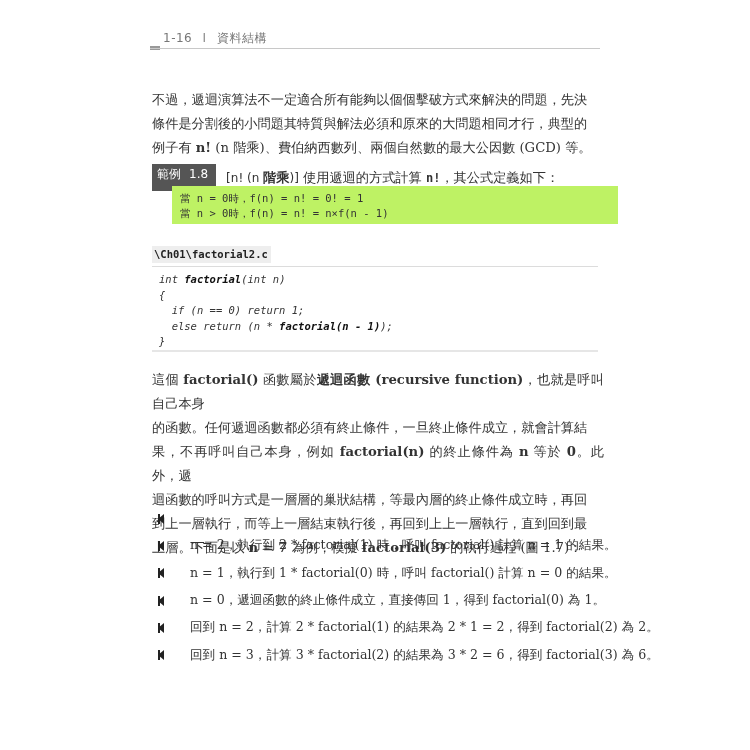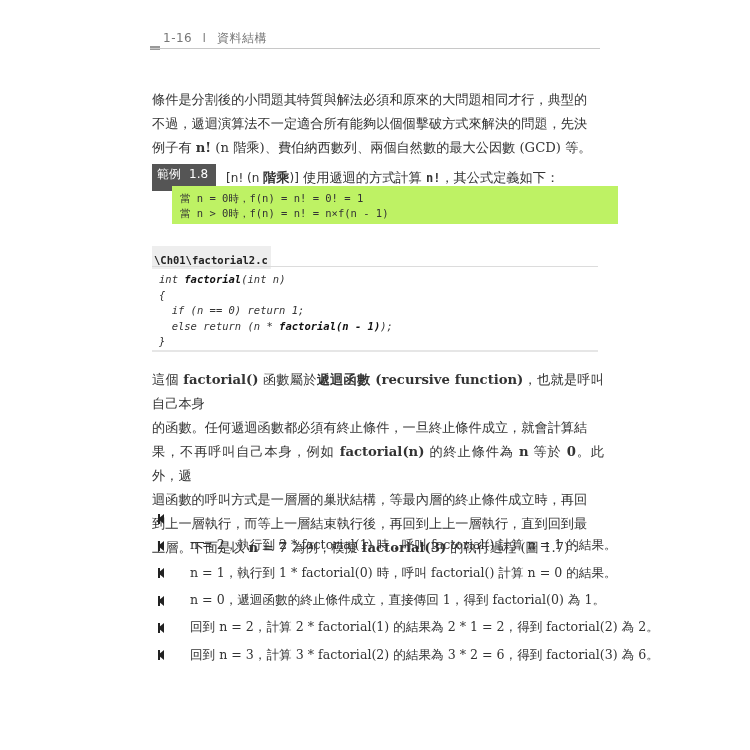--- a/index.html
+++ b/index.html
@@ -24,21 +24,21 @@
   .example-text { color: #333; }
   .example-text .bracket { font-family: "DejaVu Sans", "Liberation Sans", sans-serif; font-size: 12px; }
   .example-text .mono { font-family: "DejaVu Sans Mono", "Liberation Mono", monospace; font-size: 12px; font-weight: bold; }
 
   .formula-box { position: absolute; left: 152px; top: 186px; width: 446px; height: 38px; background: #bef264;
                  font-family: "DejaVu Sans Mono", "Liberation Mono", monospace; font-size: 10.5px; color: #333;
                  padding: 5px 0 0 8px; box-sizing: border-box; line-height: 15px; margin-left: 20px; }
 
   .file-label { position: absolute; left: 152px; top: 246px; background: #eeeeee;
                 font-family: "DejaVu Sans Mono", "Liberation Mono", monospace; font-size: 10.5px; font-weight: bold;
-                color: #222; padding: 8px 3px 3px 2px; }
+                color: #222; padding: 2px 3px 3px 2px; }
   .code-box { position: absolute; left: 152px; top: 266px; width: 446px; height: 86px;
               border-top: 1px solid #dcdcdc; border-bottom: 2px solid #e6e6e6;
               font-family: "DejaVu Sans Mono", "Liberation Mono", monospace; font-size: 10.5px; color: #333;
               padding: 5px 0 0 7px; box-sizing: border-box; line-height: 15.5px; white-space: pre; font-style: italic; }
   .code-box .b { font-weight: bold; color: #111; }
 
   .steps { position: absolute; left: 152px; top: 505px; width: 460px; }
   .step { display: flex; align-items: center; height: 27.3px; font-size: 12.6px; color: #333; }
   .step .bullet { width: 0; height: 0; border-top: 5px solid transparent; border-bottom: 5px solid transparent;
                   border-right: 6px solid #222; position: relative; margin-left: 6px; margin-right: 0; }
@@ -52,22 +52,22 @@
 
   <div class="header">
     <span>1-16</span>
     <span class="sep">I</span>
     <span>資料結構</span>
   </div>
   <div class="header-mark"></div>
   <div class="header-rule"></div>
 
   <div class="para" style="top:88px;">
+    <div>不過，遞迴演算法不一定適合所有能夠以個個擊破方式來解決的問題，先決</div>
     <div>條件是分割後的小問題其特質與解法必須和原來的大問題相同才行，典型的</div>
-    <div>不過，遞迴演算法不一定適合所有能夠以個個擊破方式來解決的問題，先決</div>
     <div><span>例子有 </span><b>n!</b><span> (n 階乘)、費伯納西數列、兩個自然數的最大公因數 (GCD) 等。</span></div>
   </div>
 
   <div class="example-row">
     <span class="example-badge"><span>範例</span><span class="num">1.8</span></span>
     <span class="example-text"><span class="bracket">[n! (n </span><b>階乘</b><span class="bracket">)]</span><span> 使用遞迴的方式計算 </span><span class="mono">n!</span><span>，其公式定義如下：</span></span>
   </div>
 
   <div class="formula-box">
     <div>當 n = 0時，f(n) = n! = 0! = 1</div>

